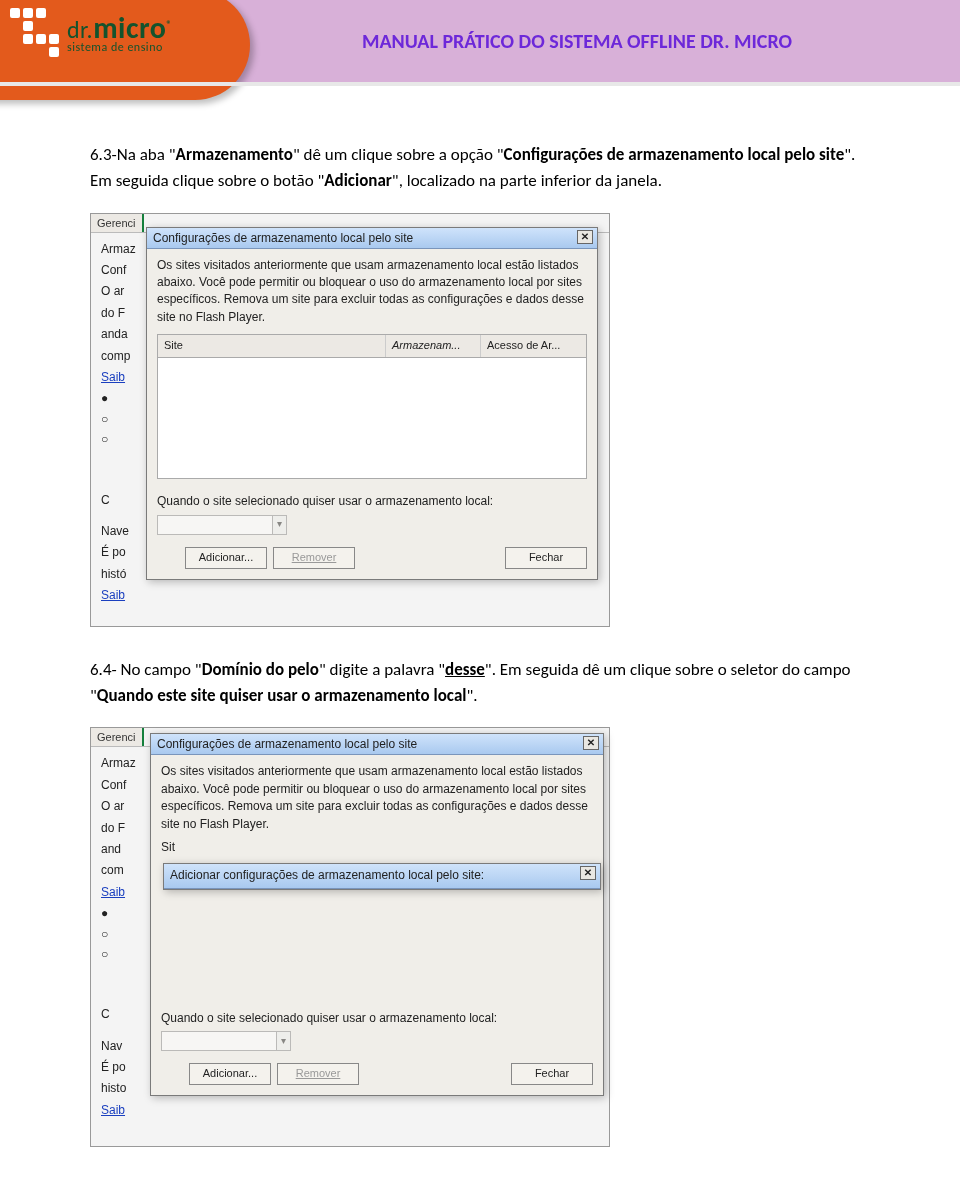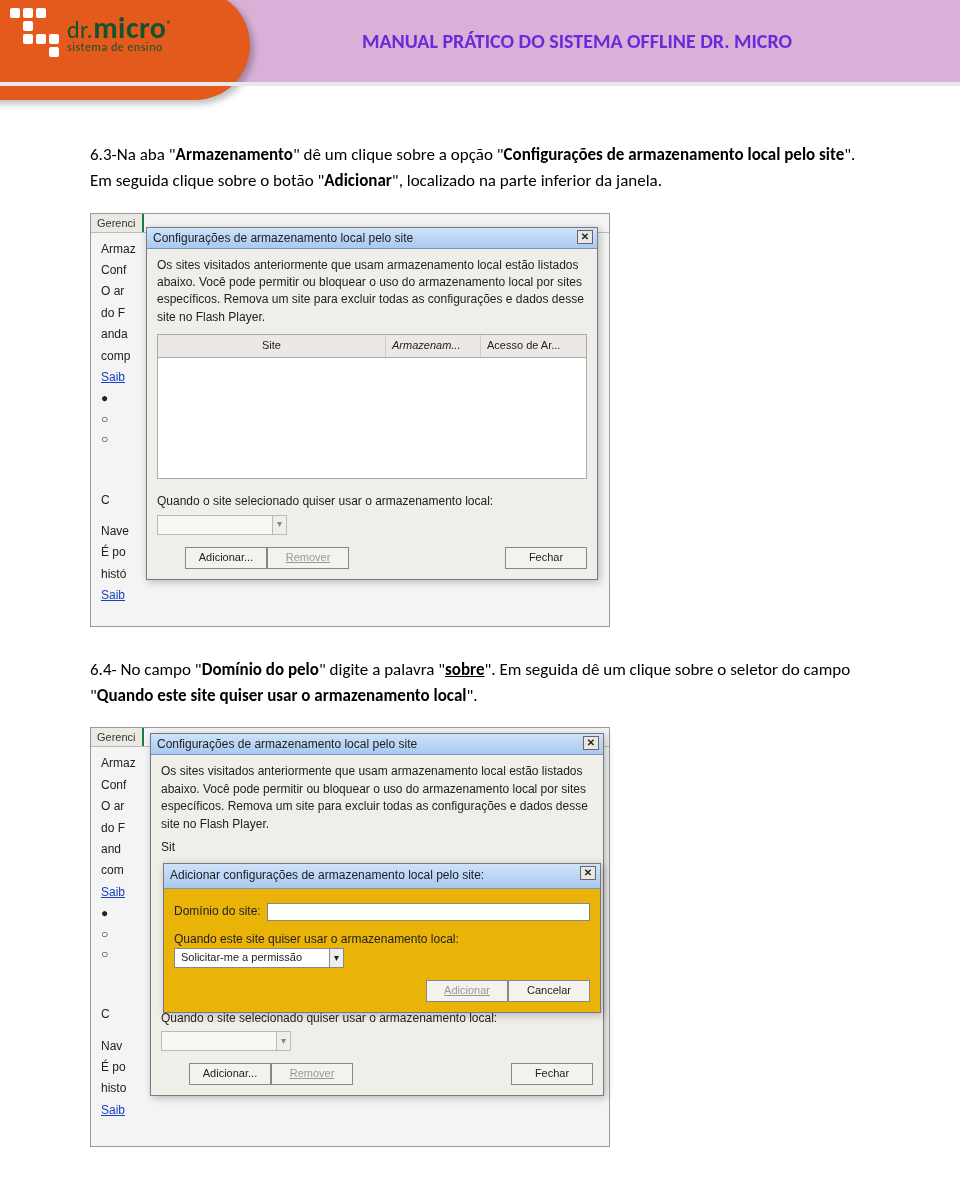--- a/index.html
+++ b/index.html
@@ -118,29 +118,29 @@
     border:1px solid #666; background:#e9e7e2;
     font-size:10px; line-height:12px; text-align:center;
     font-weight:bold;
   }
   .pop-body { padding: 8px 10px 10px 10px; line-height:1.45; }
 
   .tbl { width:100%; border:1px solid #aaa; background:#fff; margin-top:8px; }
   .tbl-head { display:flex; background:#ece9e4; border-bottom:1px solid #aaa; font-size:11px; }
   .tbl-head > div { padding:3px 6px; border-right:1px solid #ccc; }
   .tbl-head > div:last-child { border-right:none; }
-  .col-site { flex:1;text-align:center; }
+  .col-site { flex:1; }
   .col-arm { width:95px;font-style:italic; }
   .col-acc { width:105px; }
   .tbl-body { height:120px; }
 
   .prompt { margin-top: 14px; }
   .combo { width:130px; height:20px; border:1px solid #888; background:#fff; display:inline-flex; align-items:center; justify-content:flex-end; margin-top:4px; opacity:.5;}
   .combo::after { content:"▾"; font-size:10px; padding:0 4px; border-left:1px solid #888; background:#eee; height:100%; display:flex; align-items:center;}
-  .btnrow { display:flex; justify-content:space-between; margin-top:12px;padding-left:28px; }
+  .btnrow { display:flex; justify-content:space-between; gap:6px; margin-top:12px;padding-left:28px; }
   .btnrow .gap { flex:1; }
   .wbtn { min-width:82px; height:22px; border:1px solid #888; background:#f4f2ed; font-size:11px; display:inline-flex; align-items:center; justify-content:center; padding:0 10px; }
   .wbtn.dis { color:#999;text-decoration:underline; }
 
   
   .shot1 .bgpanel { height: 414px; }
   .shot1 .pop { left:56px; top:14px; width:452px; }
 
   
   .shot2 .bgpanel { height: 420px; }
@@ -246,21 +246,21 @@
           <span class="wbtn">Adicionar...</span>
           <span class="wbtn dis">Remover</span>
           <span class="gap"></span>
           <span class="wbtn">Fechar</span>
         </div>
       </div>
     </div>
   </div>
 
   <p class="para">
-    <span>6.4- No campo "</span><span class="bold">Domínio do pelo</span><span>" digite a palavra "</span><span class="bold u">sobre</span><span>". Em seguida dê um clique sobre o seletor do campo "</span><span class="bold">Quando este site quiser usar o armazenamento local</span><span>".</span>
+    <span>6.4- No campo "</span><span class="bold">Domínio do pelo</span><span>" digite a palavra "</span><span class="bold u">desse</span><span>". Em seguida dê um clique sobre o seletor do campo "</span><span class="bold">Quando este site quiser usar o armazenamento local</span><span>".</span>
   </p>
 
   <div class="shot shot2">
     <div class="bgpanel">
       <div class="tabrow">
           <div class="tab">Gerenci</div>
         </div>
       <div class="bgbody">
         <div class="bgline">Armaz</div>
         <div class="bgline">Conf</div>
@@ -289,34 +289,20 @@
       </div>
       <div class="pop-body" style="position:relative; height:340px;">
         <div>Os sites visitados anteriormente que usam armazenamento local estão listados abaixo. Você pode permitir ou bloquear o uso do armazenamento local por sites específicos. Remova um site para excluir todas as configurações e dados desse site no Flash Player.</div>
         <div style="margin-top:6px;">Sit</div>
 
         <div class="innerpop">
           <div class="pop-title">
             <span>Adicionar configurações de armazenamento local pelo site:</span>
             <span class="closebox">✕</span>
           </div>
-          <div class="pop-body">
-            <div class="field">
-              <span>Domínio do site:</span>
-              <input class="txt" style="">
-            </div>
-            <div style="margin-top:10px;">Quando este site quiser usar o armazenamento local:</div>
-            <div class="combo2">
-              <span>Solicitar-me a permissão</span>
-            </div>
-            <div class="btnrow" style="justify-content:flex-end;">
-              <span class="wbtn dis">Adicionar</span>
-              <span class="wbtn">Cancelar</span>
-            </div>
-          </div>
         </div>
 
         <div style="position:absolute; left:10px; right:10px; bottom:10px;">
           <div>Quando o site selecionado quiser usar o armazenamento local:</div>
           <div class="combo"></div>
           <div class="btnrow">
             <span class="wbtn">Adicionar...</span>
             <span class="wbtn dis">Remover</span>
             <span class="gap"></span>
             <span class="wbtn">Fechar</span>

